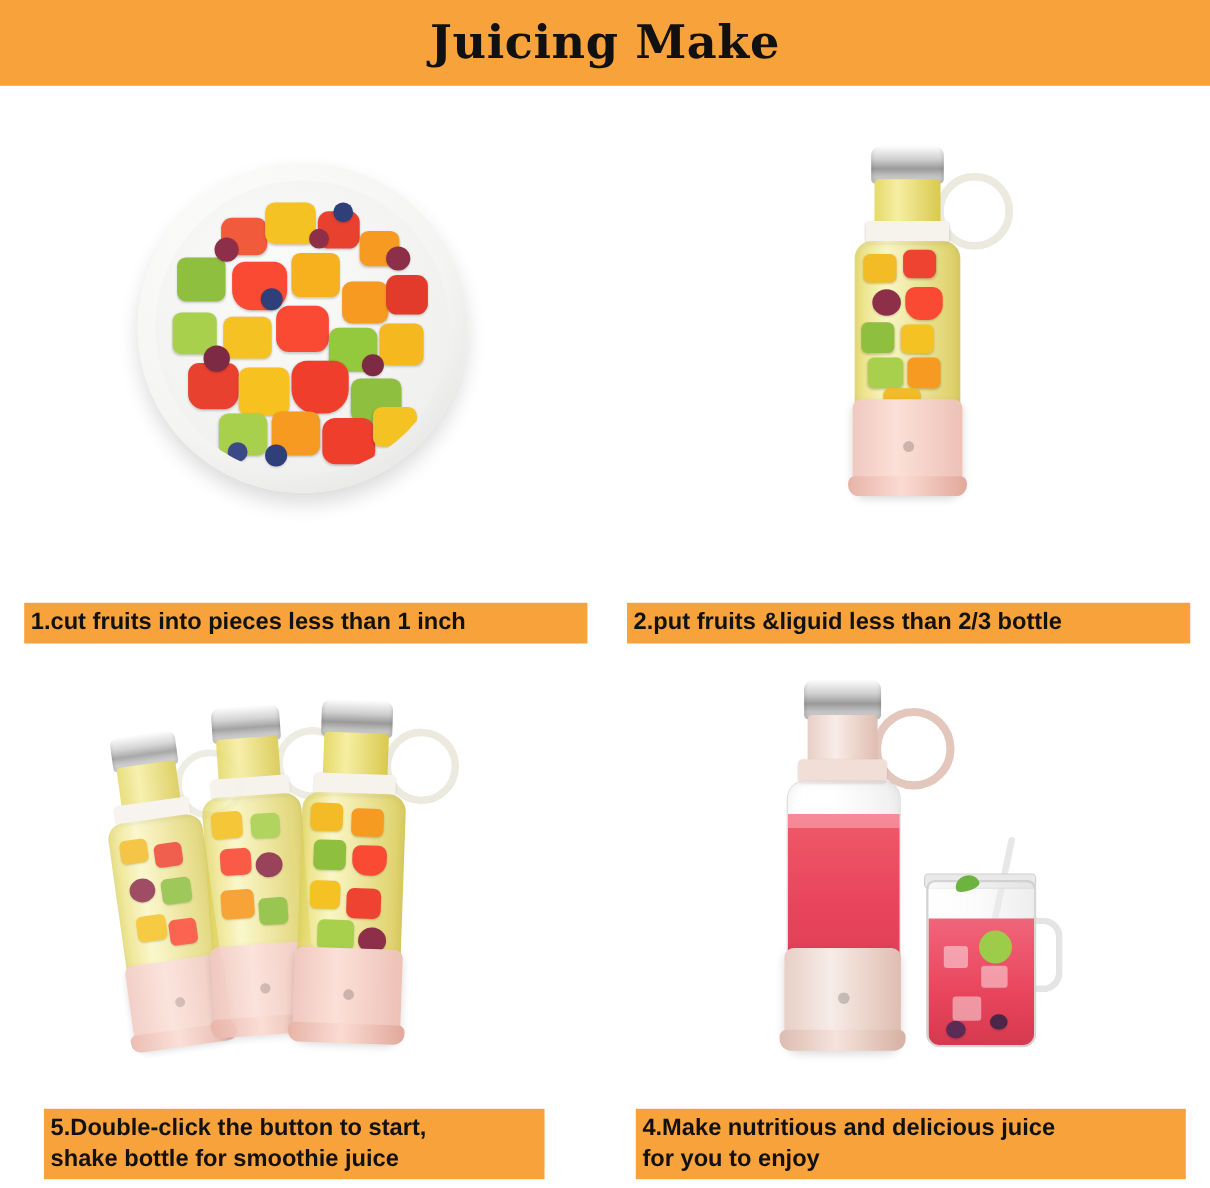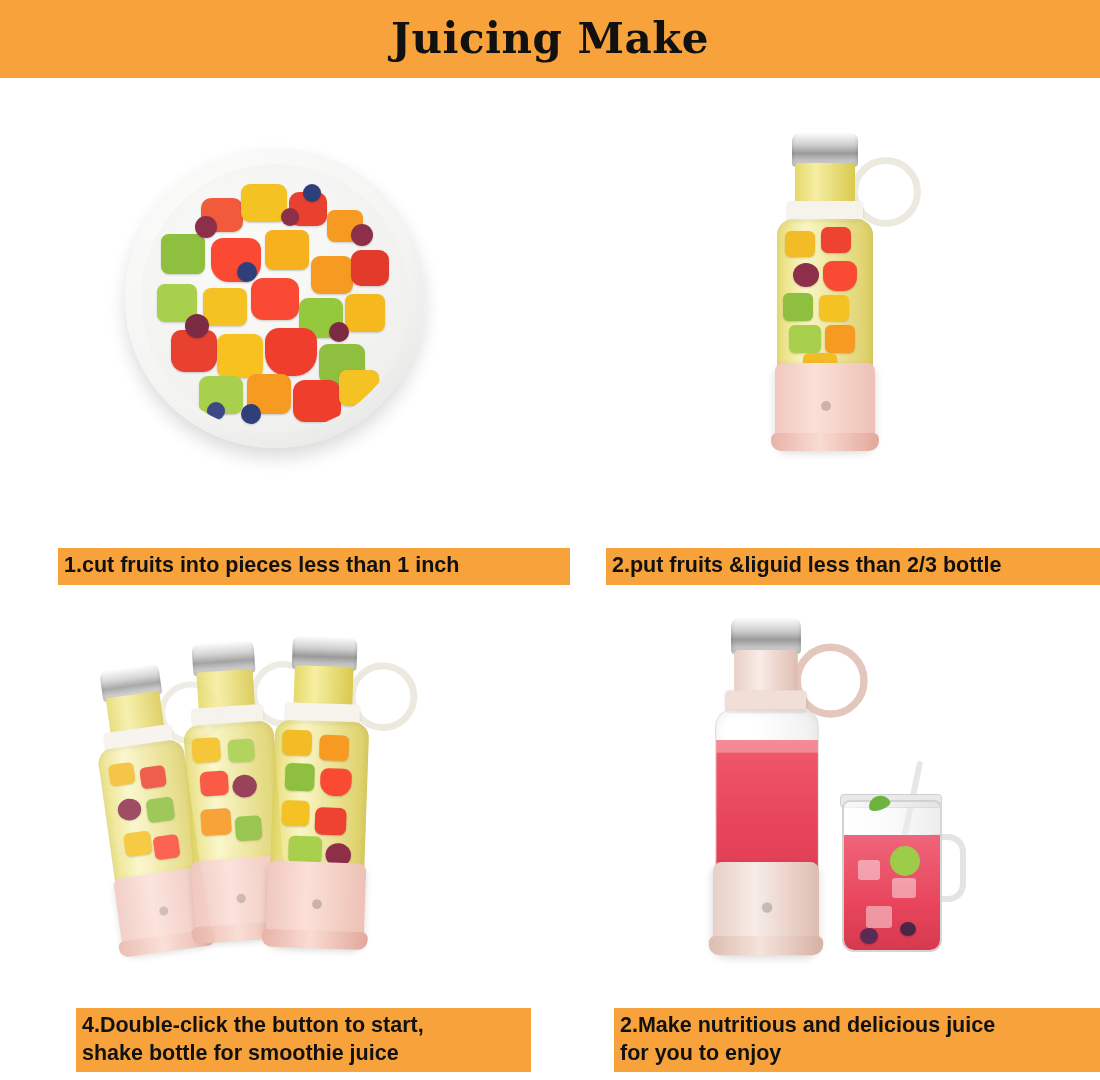--- a/index.html
+++ b/index.html
@@ -61,21 +61,20 @@
   .caption {
     position: absolute;
     background: #f7a23b;
     color: #111111;
     font-size: 21.5px;
     font-weight: bold;
     line-height: 1.28;
     padding: 4px 6px 5px 6px;
     box-sizing: border-box;
     white-space: pre-line;
-    margin-left: 36px;
   }
   .cap-1 { left: 22px;  top: 548px; width: 512px; }
   .cap-2 { left: 570px; top: 548px; width: 512px; }
   .cap-3 { left: 40px;  top: 1008px; width: 455px; }
   .cap-4 { left: 578px; top: 1008px; width: 500px; }
 
   
   .caption-abs { position: absolute; }
 
   
@@ -388,16 +387,16 @@
         </div>
 
       </div>
     </div>
   </div>
 
 </div>
 
 <div class="caption caption-abs cap-1">1.cut fruits into pieces less than 1 inch</div>
 <div class="caption caption-abs cap-2">2.put fruits &amp;liguid less than 2/3 bottle</div>
-<div class="caption caption-abs cap-3">4.Double-click the button to start,
+<div class="caption caption-abs cap-3">5.Double-click the button to start,
 shake bottle for smoothie juice</div>
-<div class="caption caption-abs cap-4">2.Make nutritious and delicious juice
+<div class="caption caption-abs cap-4">4.Make nutritious and delicious juice
 for you to enjoy</div>
 
 </body></html>

